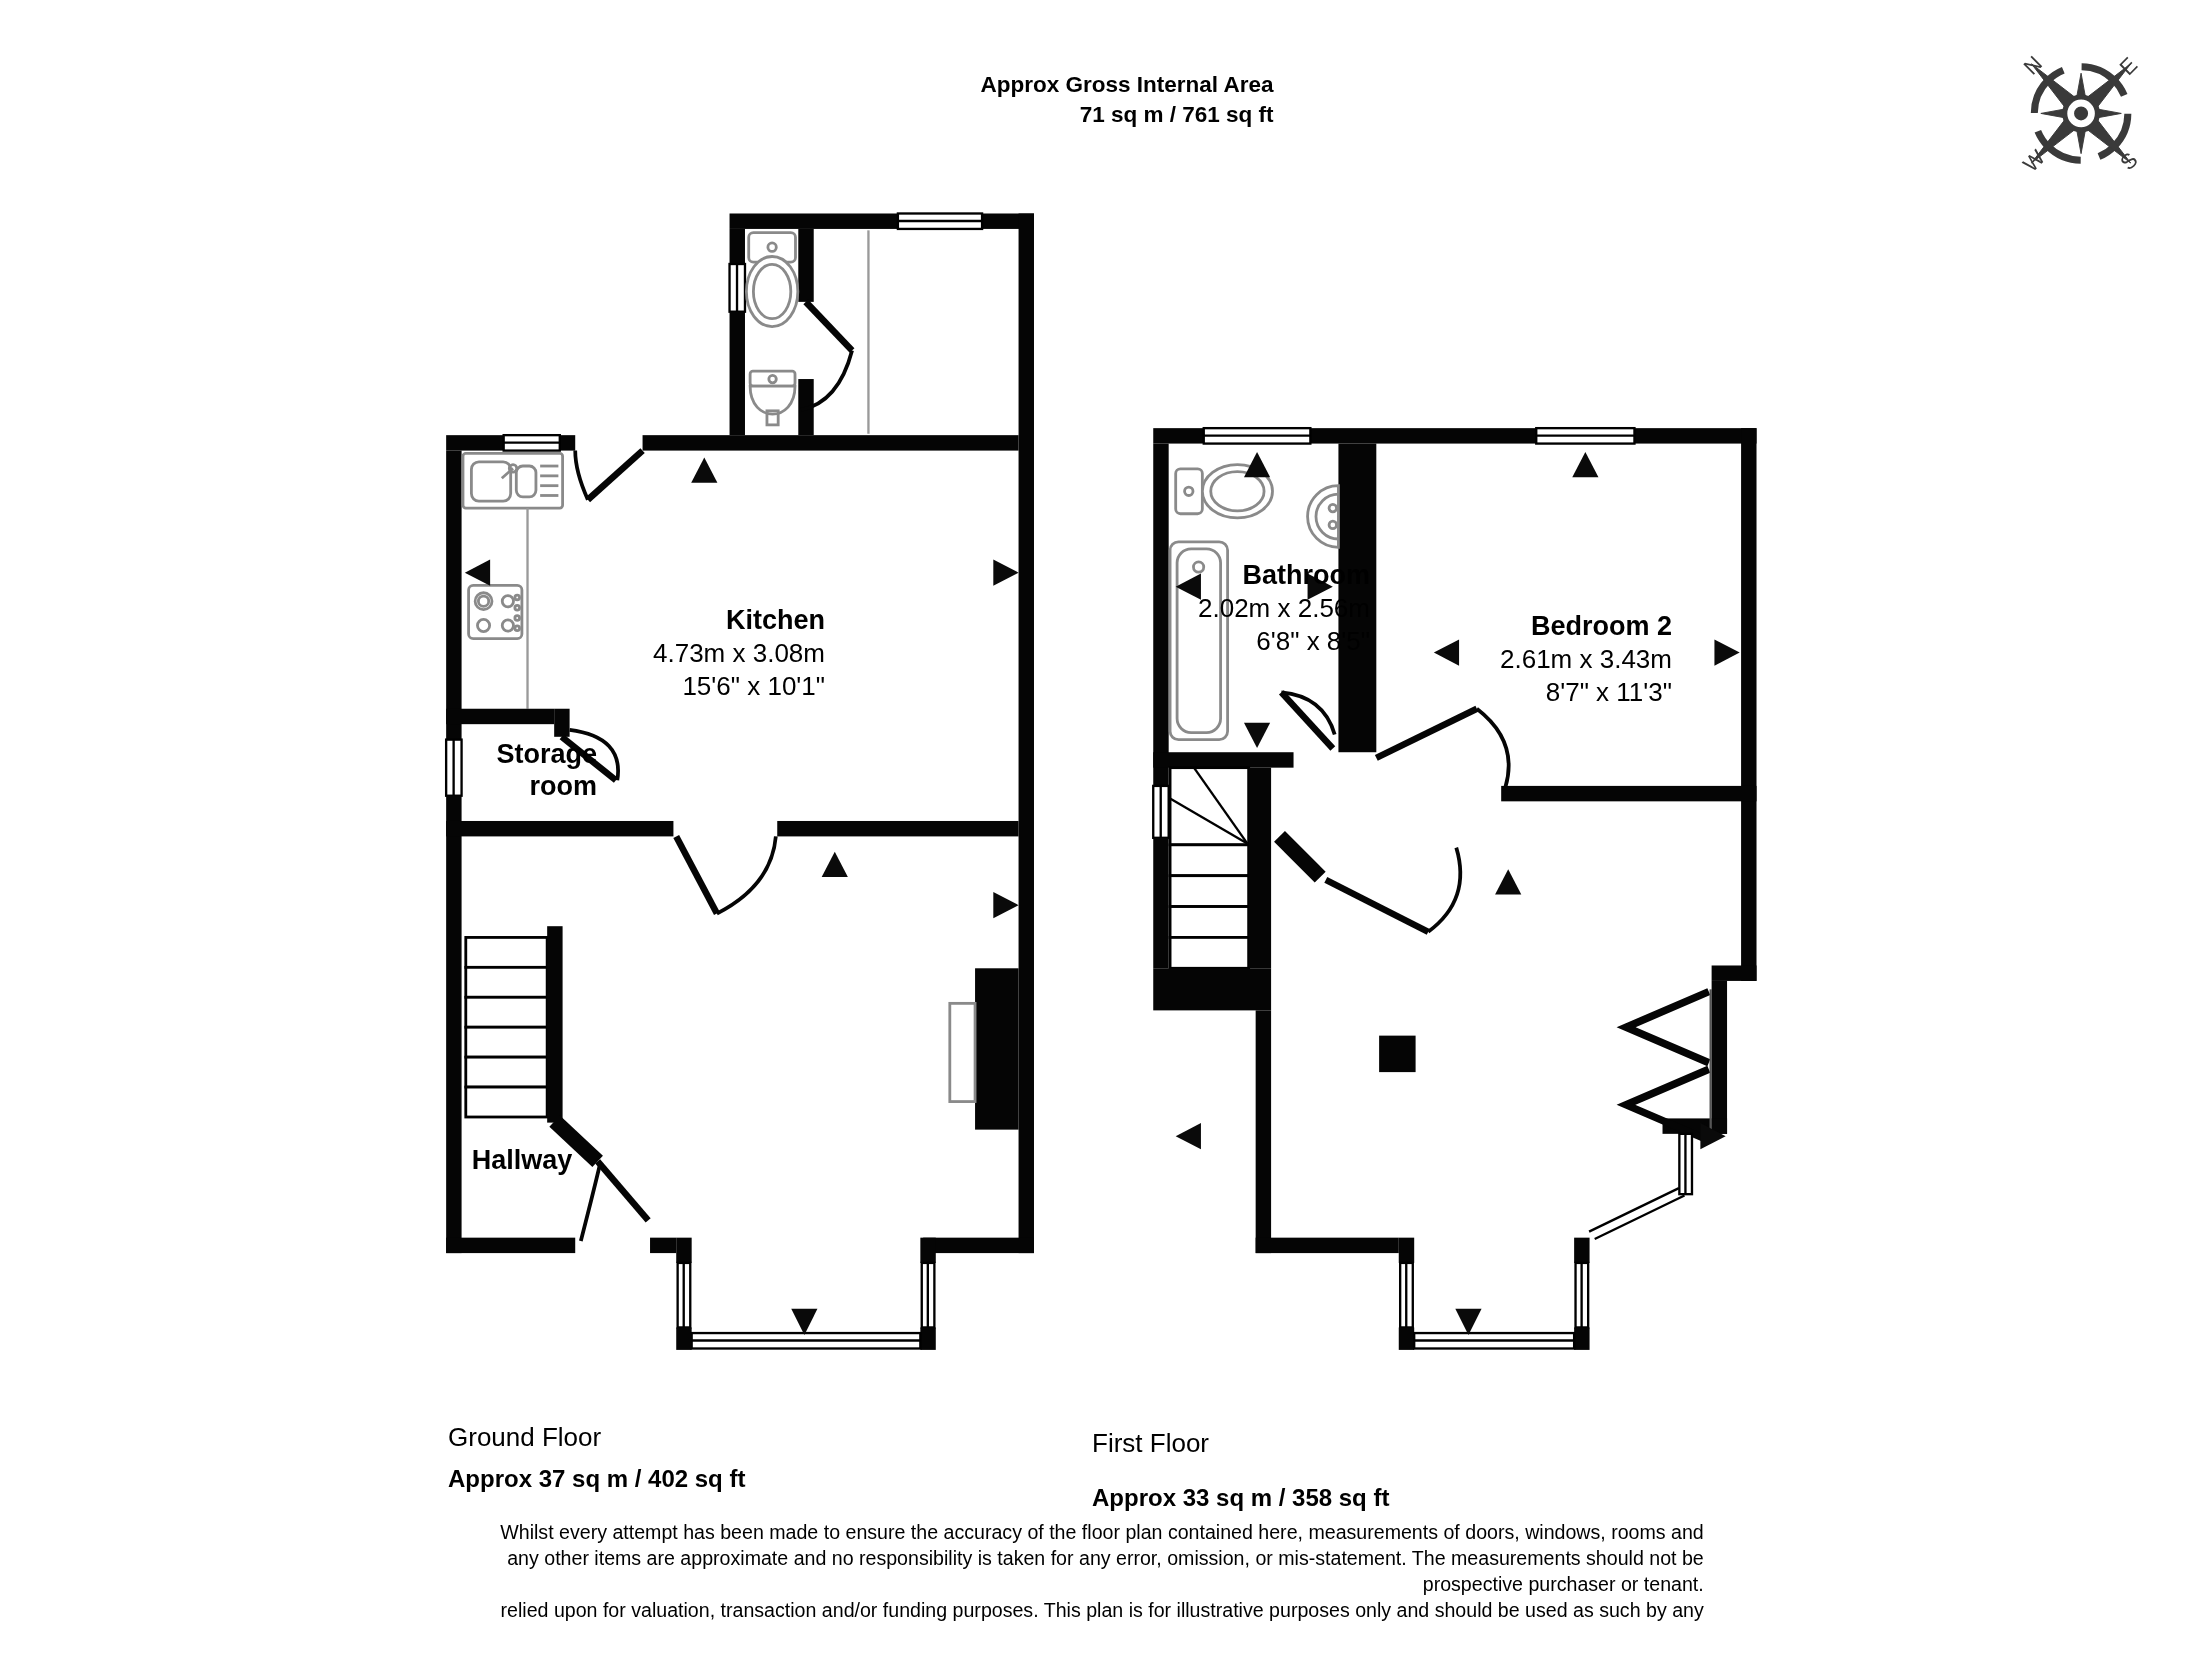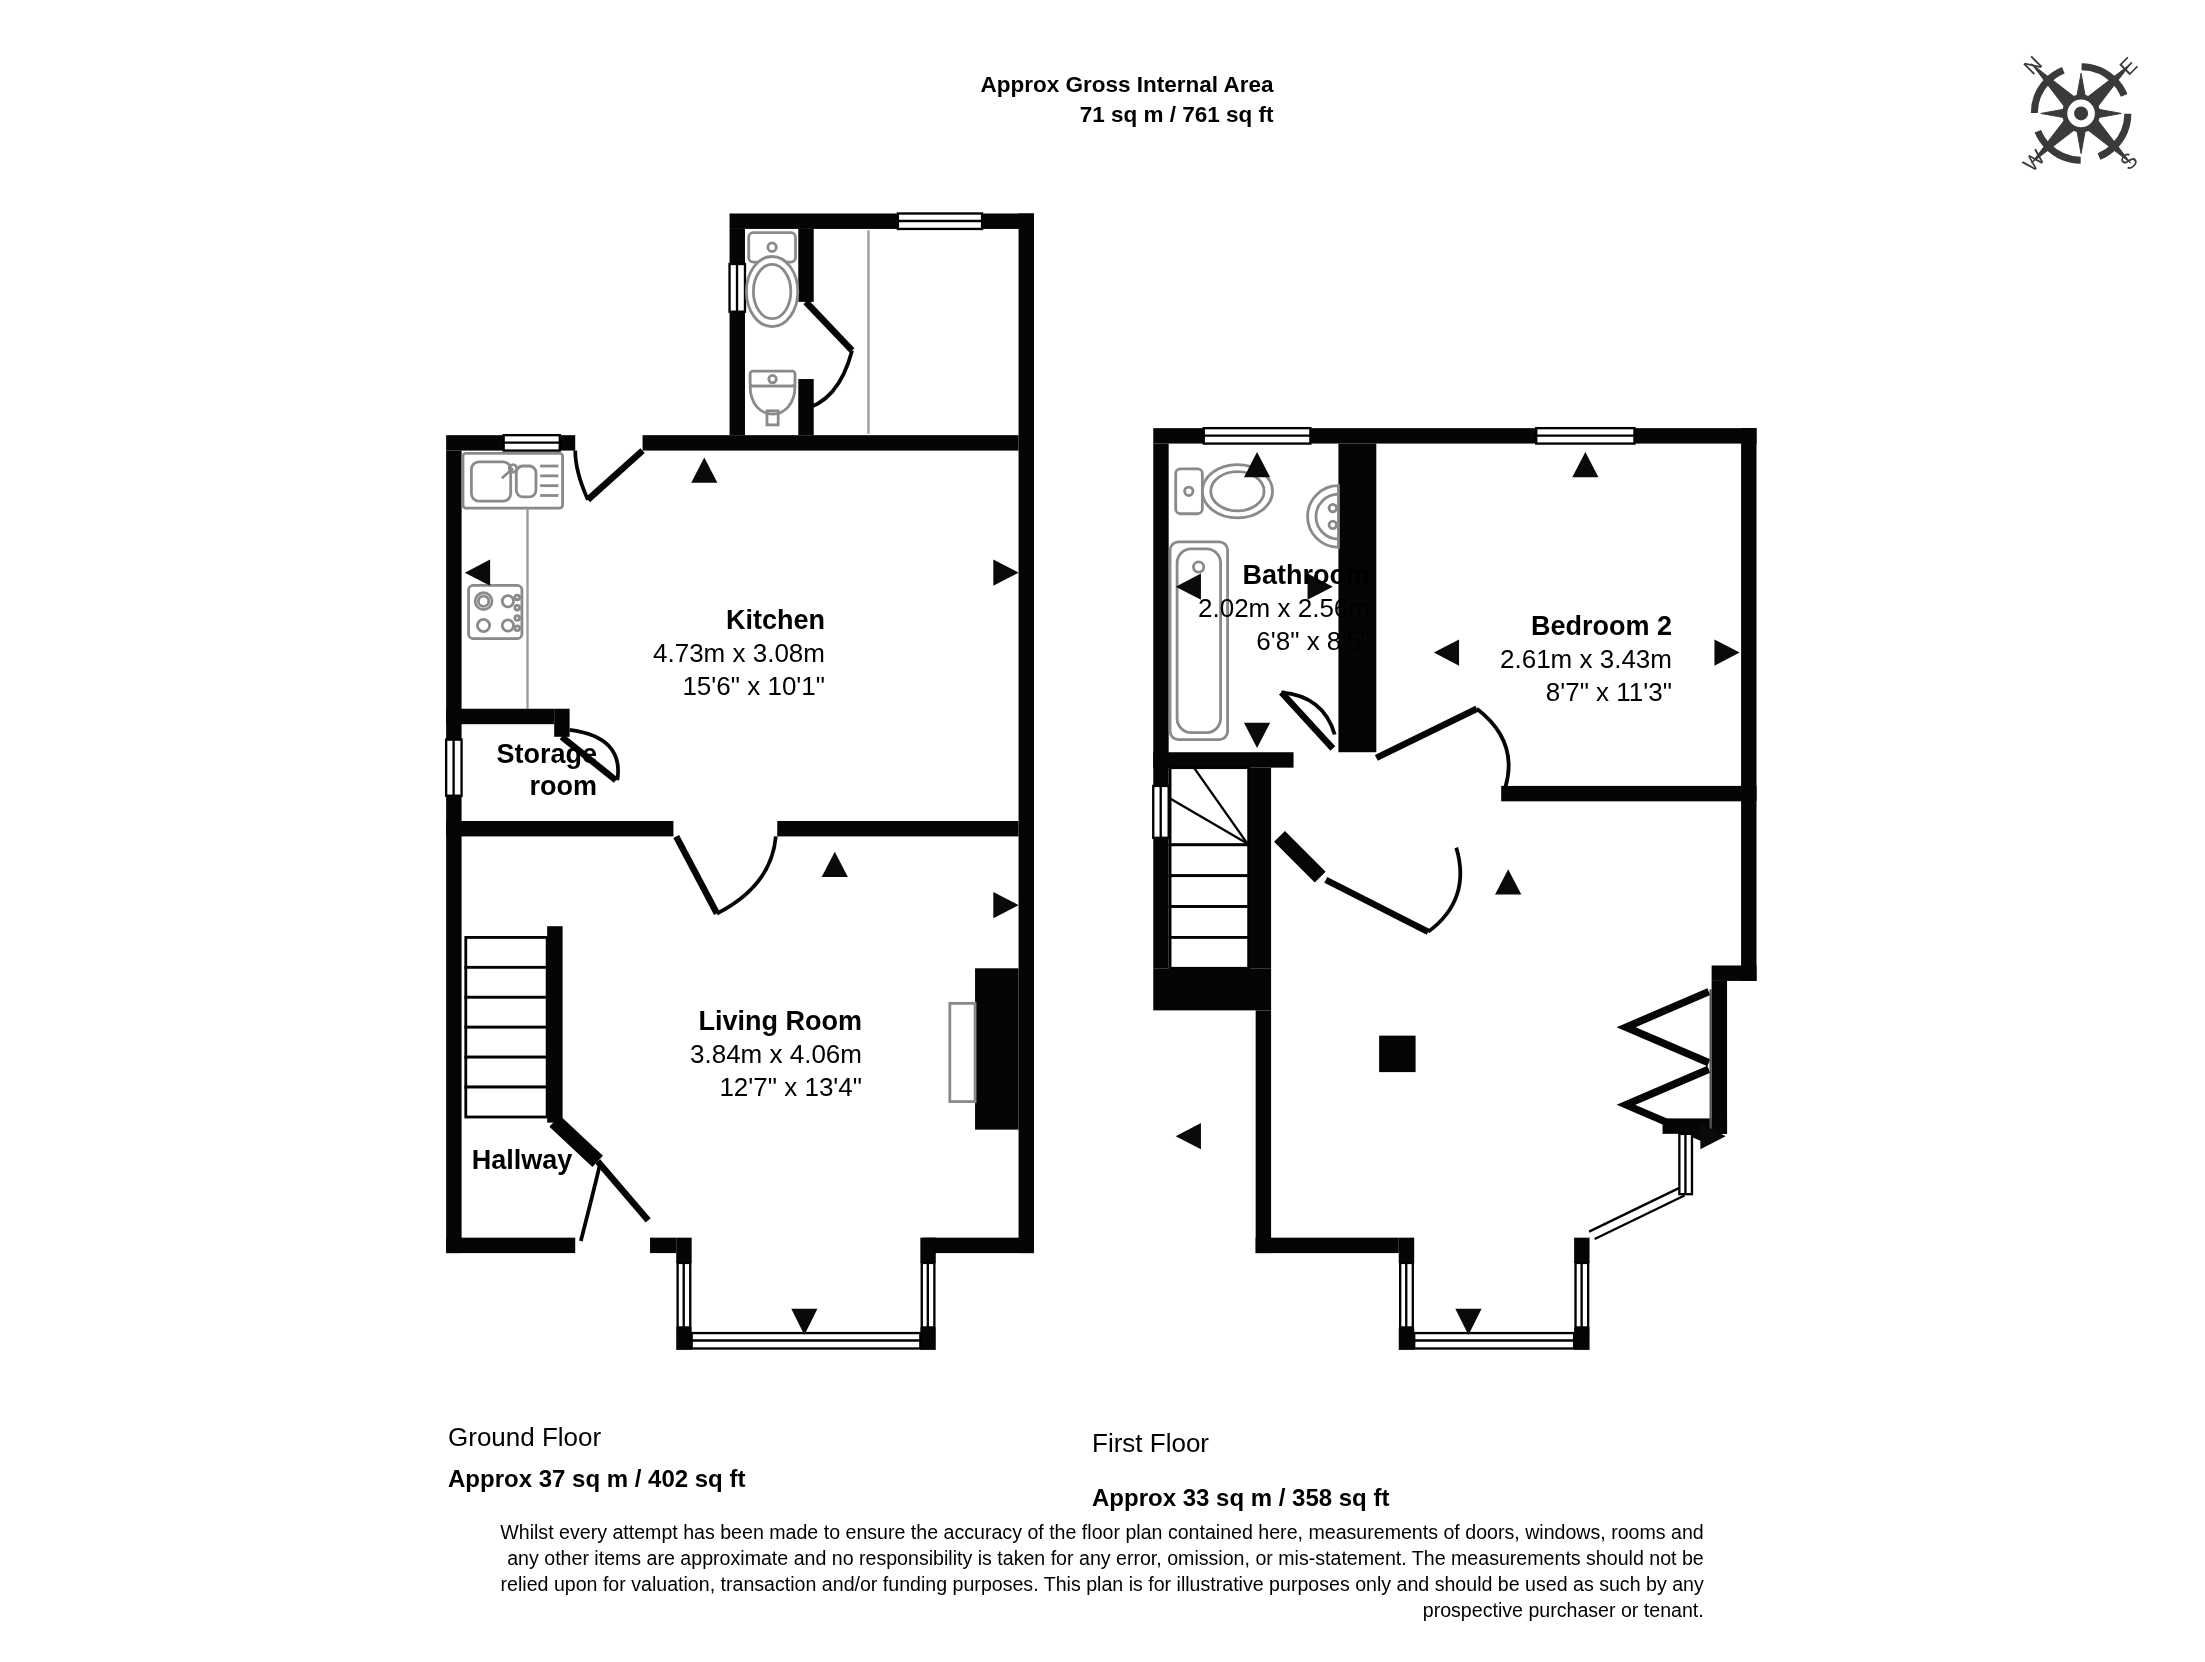--- a/index.html
+++ b/index.html
@@ -319,25 +319,20 @@
     <div>Approx Gross Internal Area</div>
     <div>71 sq m / 761 sq ft</div>
   </div>
 
   <div class="lbl" style="left:739px;top:604px;">
     <div class="room-name">Kitchen</div>
     <div class="room-dim">4.73m x 3.08m</div>
     <div class="room-dim">15'6" x 10'1"</div>
   </div>
   <div class="lbl room-name wrapname" style="left:520px;top:738px;">Storage room</div>
-  <div class="lbl" style="left:776px;top:1005px;">
-    <div class="room-name">Living Room</div>
-    <div class="room-dim">3.84m x 4.06m</div>
-    <div class="room-dim">12'7" x 13'4"</div>
-  </div>
   <div class="lbl room-name" style="left:522px;top:1144px;">Hallway</div>
 
   <div class="lbl" style="left:1284px;top:559px;">
     <div class="room-name">Bathroom</div>
     <div class="room-dim">2.02m x 2.56m</div>
     <div class="room-dim">6'8" x 8'5"</div>
   </div>
   <div class="lbl" style="left:1586px;top:610px;">
     <div class="room-name">Bedroom 2</div>
     <div class="room-dim">2.61m x 3.43m</div>
@@ -349,18 +344,18 @@
     <div class="floor-area" style="margin-top:8.4px;">Approx 37 sq m / 402 sq ft</div>
   </div>
   <div style="position:absolute;left:1092px;top:1423px;">
     <div class="floor-title">First Floor</div>
     <div class="floor-area" style="margin-top:21px;">Approx 33 sq m / 358 sq ft</div>
   </div>
 
   <div class="lbl disc" style="left:1102px;top:1519px;">
     <div>Whilst every attempt has been made to ensure the accuracy of the floor plan contained here, measurements of doors, windows, rooms and</div>
     <div>any other items are approximate and no responsibility is taken for any error, omission, or mis-statement. The measurements should not be</div>
+    <div>prospective purchaser or tenant.</div>
     <div>relied upon for valuation, transaction and/or funding purposes. This plan is for illustrative purposes only and should be used as such by any</div>
-    <div>prospective purchaser or tenant.</div>
   </div>
 
 </div>
 
 
 </body></html>

